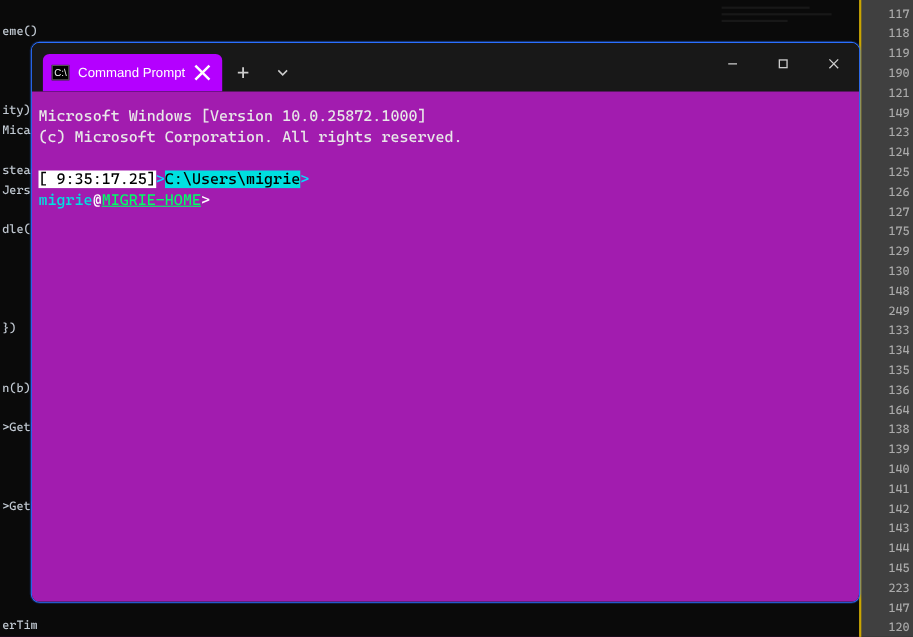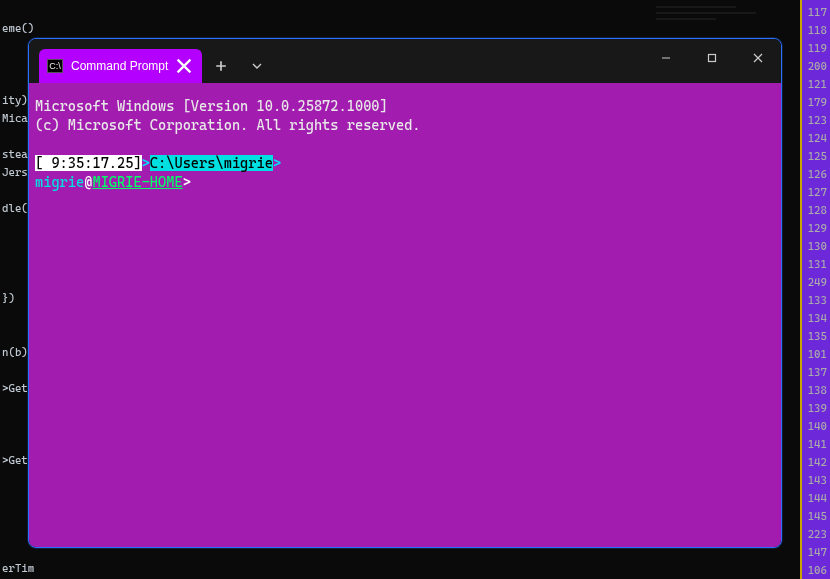--- a/index.html
+++ b/index.html
@@ -4,22 +4,22 @@
 <style>
   * { margin: 0; padding: 0; box-sizing: border-box; }
   body {
     width: 830px; height: 579px;
     background: #0a0a0a;
     font-family: 'Cascadia Mono', Consolas, monospace;
     overflow: hidden;
     position: relative;
   }
   .bg-gutter {
-    position: absolute; top: 0; right: 0; width: 30px; height: 100%;
-    background: #6d28d9;
+    position: absolute; top: 0; right: 0; width: 49px; height: 100%;
+    background: #404040;
     color: #aaa; font-size: 11px; line-height: 18px;
     text-align: right; padding: 4px 3px 0 0;
     border-left: 2px solid #c9a500;
   }
   .bg-gutter div { height: 18px; }
   .bg-minimap {
     position: absolute; top: 0; right: 30px; width: 150px; height: 100%;
     opacity: 0.35;
     background:
       linear-gradient(#333 0 0) 6px 6px / 80px 2px no-repeat,
@@ -138,49 +138,49 @@
     <div></div>
     <div></div>
     <div></div>
     <div>erTimer();</div>
   </div>
 <div class="bg-minimap"></div>
 <div class="bg-gutter" id="bg-gutter">
     <div>117</div>
     <div>118</div>
     <div>119</div>
-    <div>200</div>
+    <div>190</div>
     <div>121</div>
-    <div>179</div>
+    <div>149</div>
     <div>123</div>
     <div>124</div>
     <div>125</div>
     <div>126</div>
     <div>127</div>
-    <div>128</div>
+    <div>175</div>
     <div>129</div>
     <div>130</div>
-    <div>131</div>
+    <div>148</div>
     <div>249</div>
     <div>133</div>
     <div>134</div>
     <div>135</div>
-    <div>101</div>
-    <div>137</div>
+    <div>136</div>
+    <div>164</div>
     <div>138</div>
     <div>139</div>
     <div>140</div>
     <div>141</div>
     <div>142</div>
     <div>143</div>
     <div>144</div>
     <div>145</div>
     <div>223</div>
     <div>147</div>
-    <div>106</div>
+    <div>120</div>
   </div>
 
 <div class="terminal">
   <div class="titlebar">
     <div class="tab">
       <span class="icon">C:\</span>
       <span>Command Prompt</span>
       <span class="close">
         <svg viewBox="0 0 10 10">
             <path d="M1 1 L9 9 M9 1 L1 9" stroke="#fff" stroke-width="1.4"></path>

